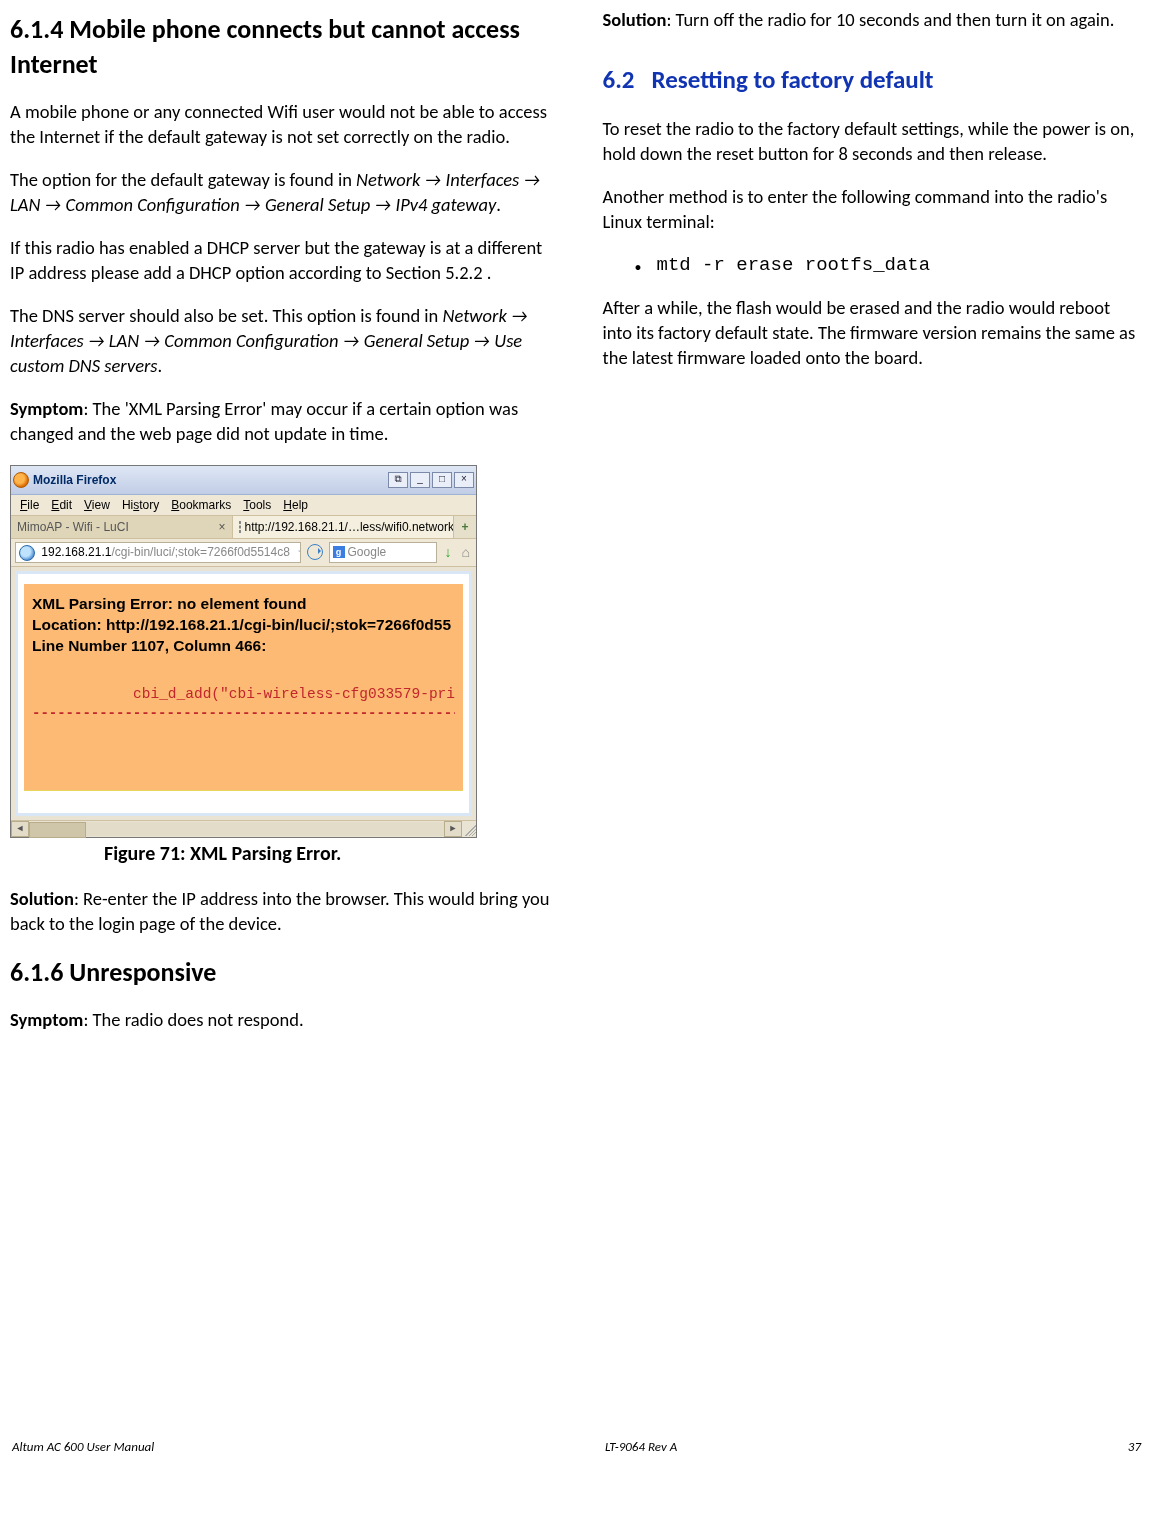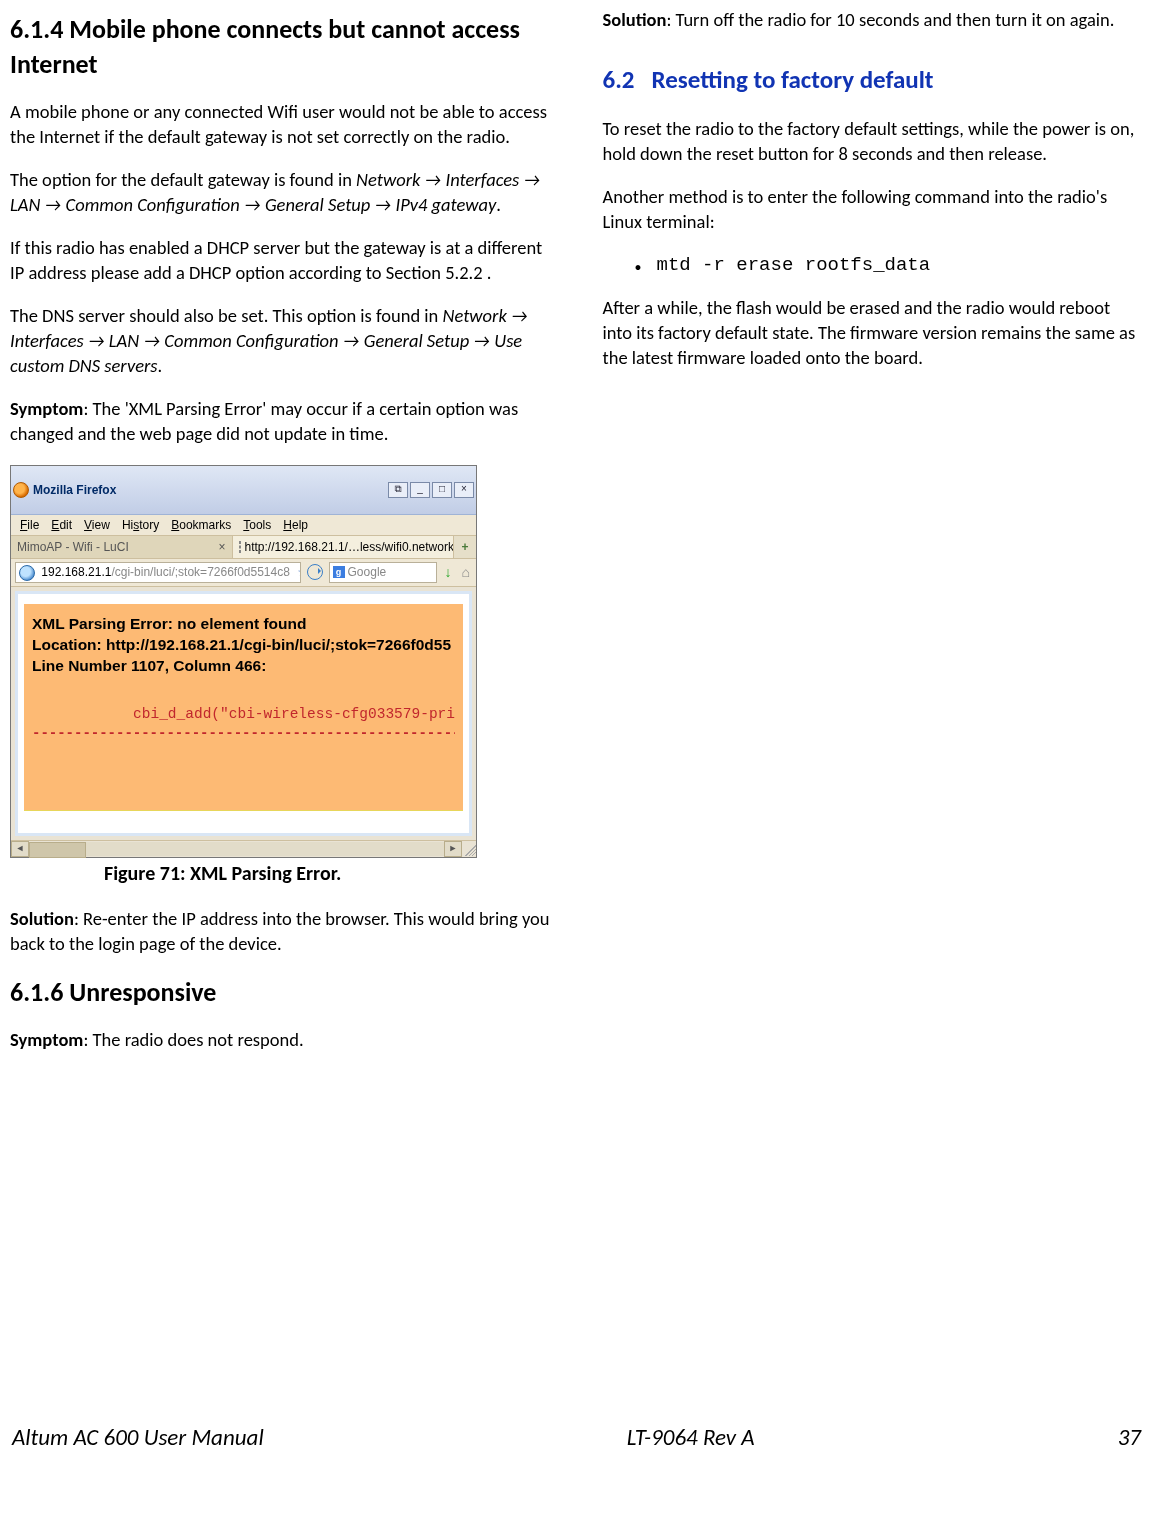--- a/index.html
+++ b/index.html
@@ -57,21 +57,21 @@
     font-family: Tahoma, Arial, sans-serif;
     font-size: 12px;
     color: #000;
     box-shadow: 0 0 0 #0000;
     margin-bottom: 2px;
   }
   .ff-titlebar {
     background: linear-gradient(#dfe7f5, #c1cde6);
     display:flex; align-items:center;
     height: 20px;
-    padding: 14px 2px;
+    padding: 4px 2px;
     border-bottom:1px solid #9fb3d6;
   }
   .ff-logo {
     width:14px;height:14px;border-radius:50%;
     background: radial-gradient(circle at 40% 40%, #ffb44c 40%, #d96b00 70%);
     border:1px solid #b05a00;
     margin-right:4px;
   }
   .ff-title { font-weight:bold; flex:1; color:#002a66; }
   .ff-winbtns { display:flex; gap:2px;}
@@ -173,22 +173,22 @@
   .figcap {
     text-align:left;
     padding-left:94px;
     font-size:20px;
     margin:2px 0 20px 0;
     font-weight:bold;
   }
   .footer {
     display:flex; justify-content:space-between;
     font-style: italic;
-    font-size:23px;
-    margin-top: 14px;
+    font-size:13px;
+    margin-top: 30px;
     padding: 0 2px 4px 2px;
   }
 </style>
 </head>
 <body>
 
 <div class="page">
 
   <div class="col">
 

